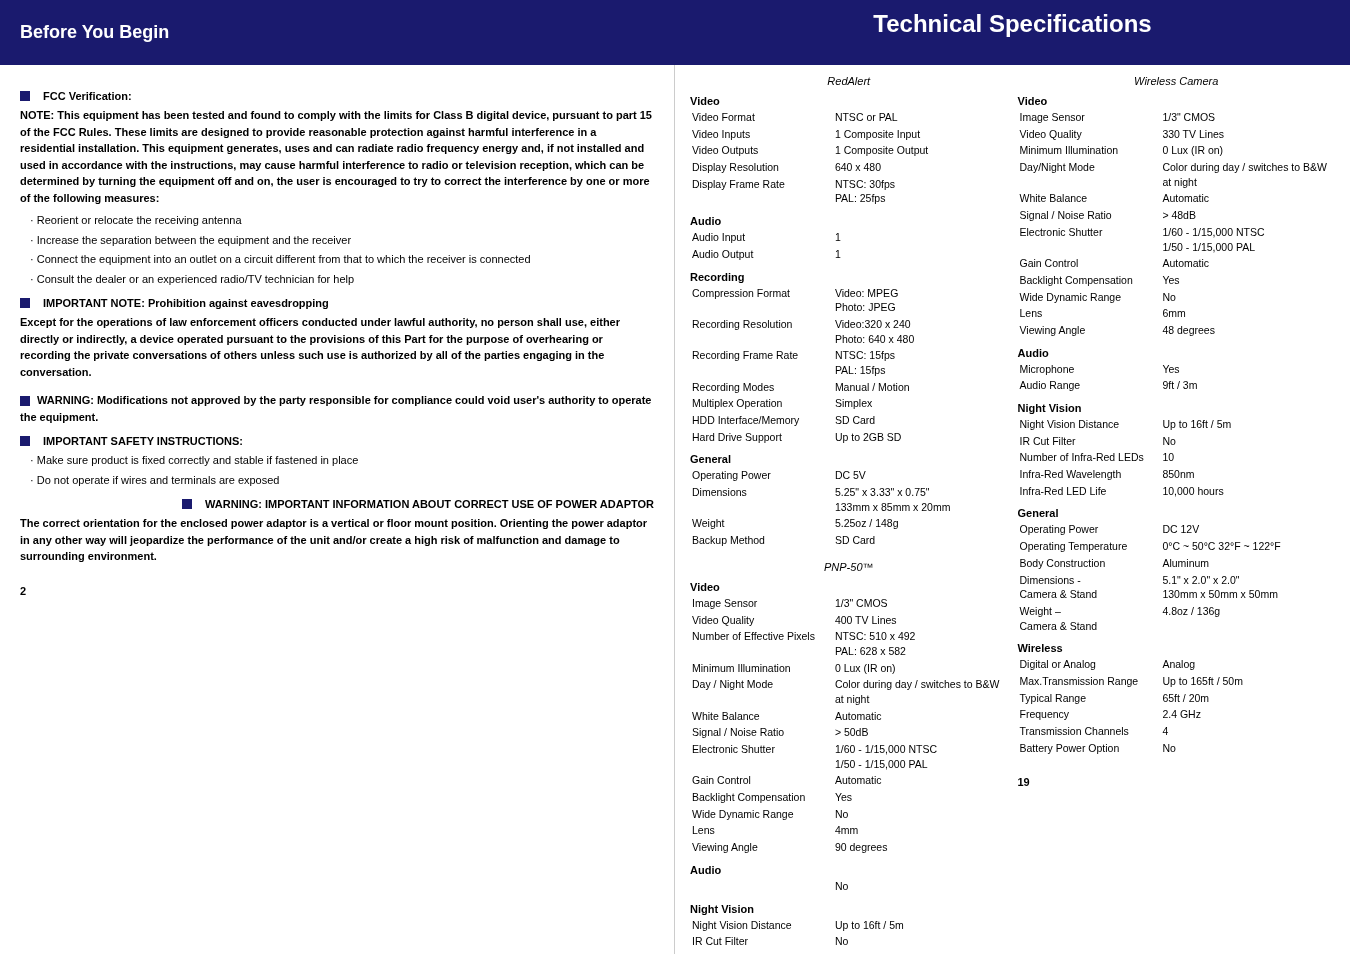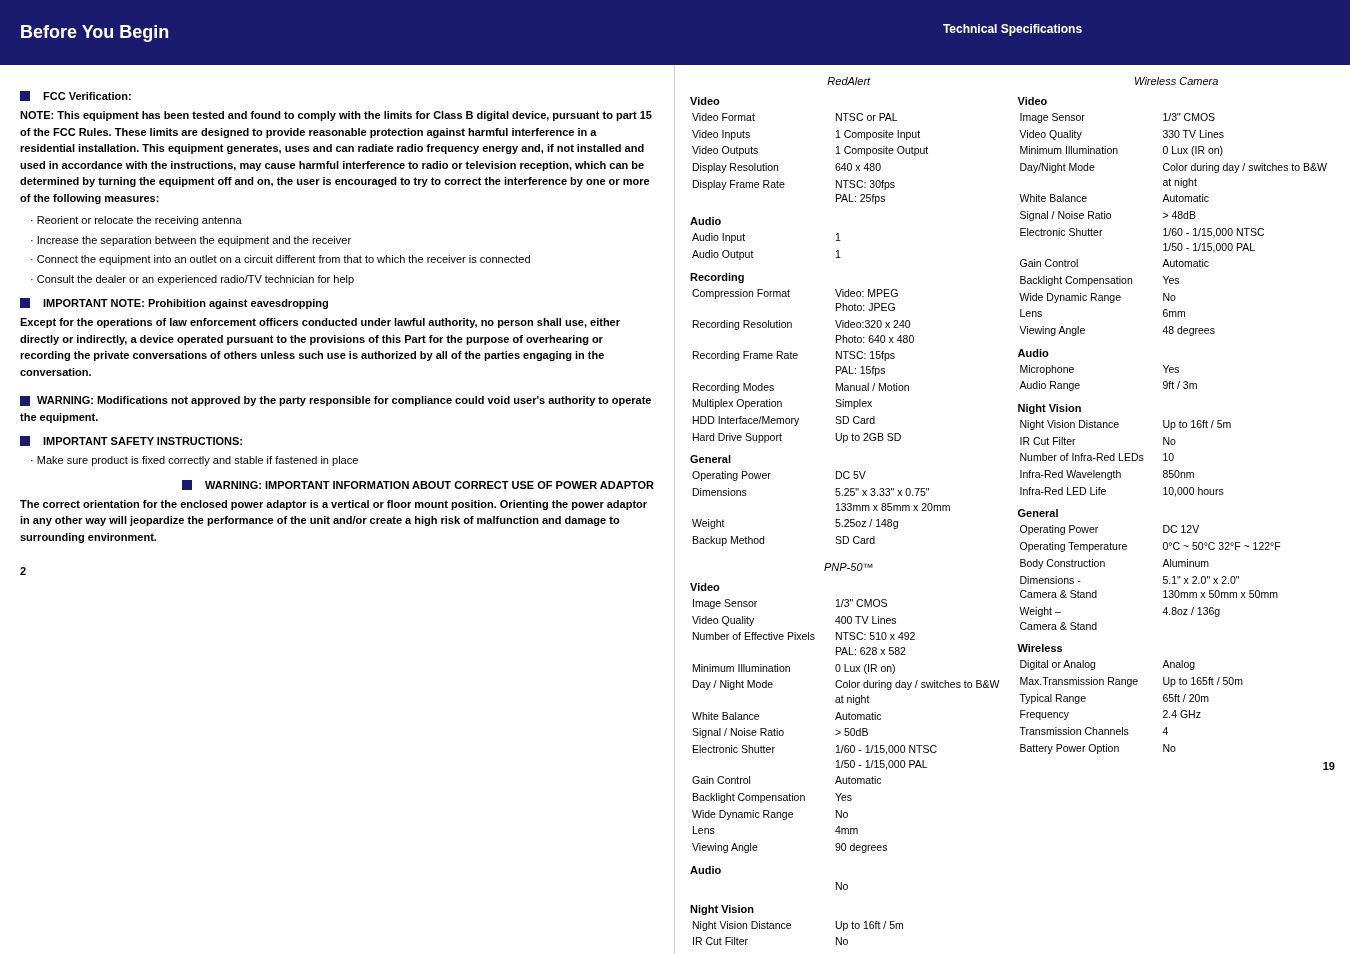--- a/index.html
+++ b/index.html
@@ -22,22 +22,22 @@
       color: #fff;
       width: 50%;
       padding: 22px 20px;
       font-size: 18px;
       font-weight: bold;
     }
     .header-right {
       background: #1a1a6e;
       color: #fff;
       width: 50%;
-      padding: 22px 20px;
-      font-size: 12px;
+      padding: 10px 20px;
+      font-size: 24px;
       font-weight: bold;
       text-align: center;
     }
 
     
     .main-content {
       display: flex;
       width: 100%;
     }
 
@@ -172,20 +172,21 @@
         <span>Modifications not approved by the party responsible for compliance could void user's authority to operate the equipment.</span>
       </p>
     </div>
 
     <div class="section-title" style="margin-top:10px;">
       <span class="icon-square"></span>
       <span>IMPORTANT SAFETY INSTRUCTIONS:</span>
     </div>
     <ul class="bullet-list">
       <li>Make sure product is fixed correctly and stable if fastened in place</li>
+      <li>Do not operate if wires and terminals are exposed</li>
     </ul>
 
     <div class="section-title" style="margin-top:10px;justify-content:flex-end;">
       <span class="icon-square"></span>
       <span>WARNING: IMPORTANT INFORMATION ABOUT CORRECT USE OF POWER ADAPTOR</span>
     </div>
     <p>The correct orientation for the enclosed power adaptor is a vertical or floor mount position. Orienting the power adaptor in any other way will jeopardize the performance of the unit and/or create a high risk of malfunction and damage to surrounding environment.</p>
 
     <div style="margin-top: 20px; font-weight:bold;">
       <span>2</span>
@@ -575,20 +576,20 @@
           <td>Transmission Channels</td>
           <td>4</td>
         </tr>
         <tr>
           <td>Battery Power Option</td>
           <td>No</td>
         </tr>
       </tbody>
         </table>
 
-      <div style="margin-top:4px; font-weight:bold; text-align:right;">
+      <div style="margin-top:20px; font-weight:bold; ">
         <span>19</span>
       </div>
     </div>
 
   </div>
 
 </div>
 
 </body></html>

